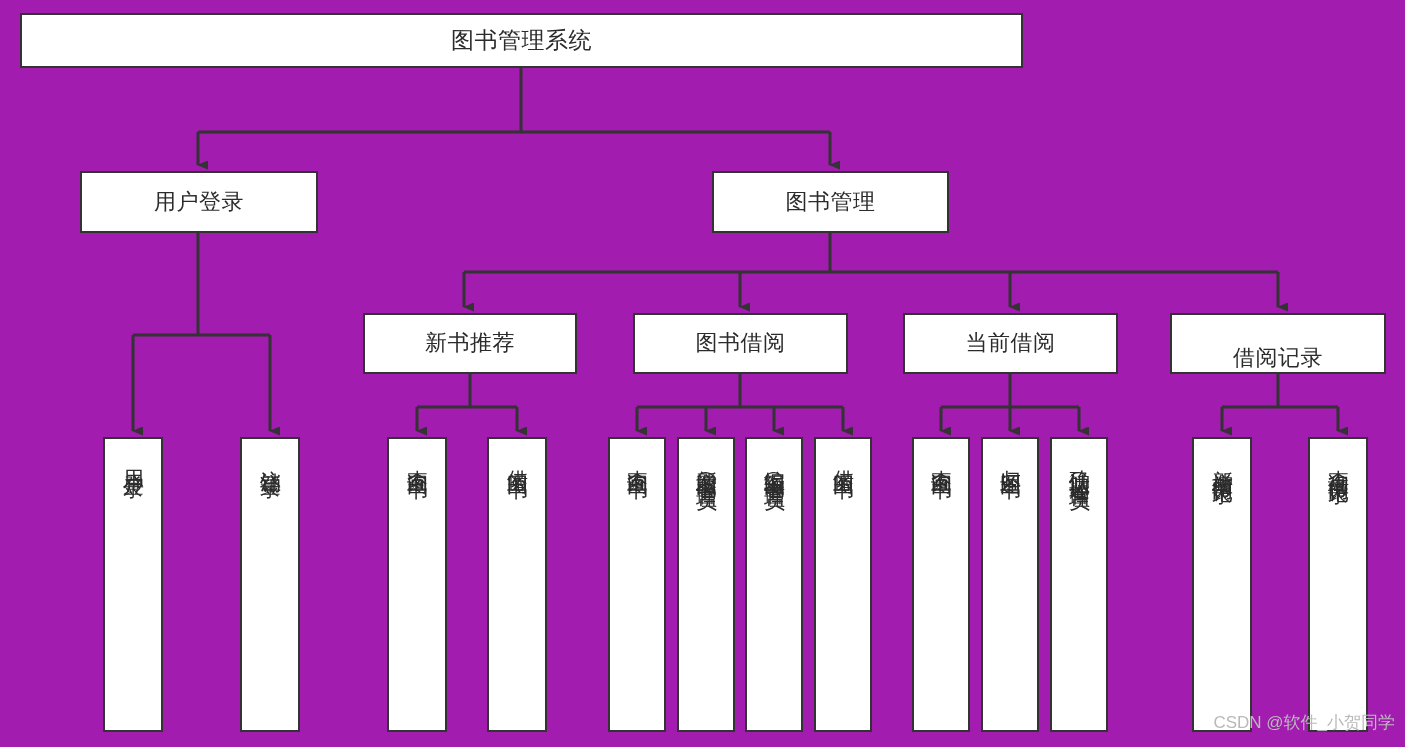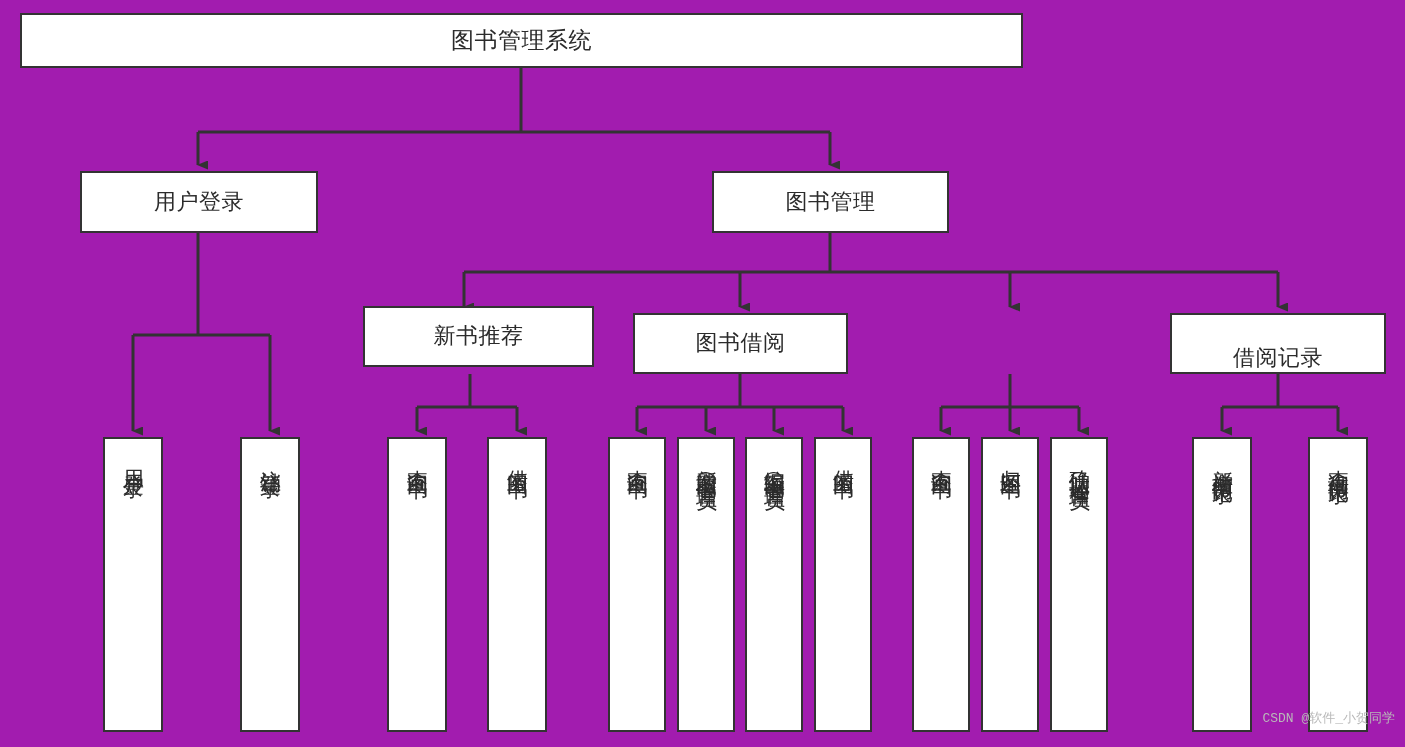--- a/index.html
+++ b/index.html
@@ -60,24 +60,24 @@
     writing-mode: vertical-rl;
     text-orientation: upright;
     font-size: 21px;
     line-height: 1.0;
     letter-spacing: 3px;
     white-space: nowrap;
   }
   #watermark {
     position: absolute;
     right: 10px;
-    bottom: 20px;
-    font-size: 13px;
+    bottom: 13px;
+    font-size: 17px;
     color: #b9b9b9;
-    font-family: Liberation Mono, monospace;
+    font-family: Liberation Sans, sans-serif;
     white-space: nowrap;
     user-select: none;
   }
 </style>
 </head>
 <body>
 
 <div id="diagram-root">
 
   <svg id="edge-layer" width="1405" height="747" viewBox="0 0 1405 747">
@@ -135,26 +135,29 @@
     <span class="node-label">图书管理系统</span>
   </div>
 
   <div class="node horiz" style="left:80px; top:171px; width:238px; height:62px;">
     <span class="node-label">用户登录</span>
   </div>
   <div class="node horiz" style="left:712px; top:171px; width:237px; height:62px;justify-content:center;">
     <span class="node-label">图书管理</span>
   </div>
 
-  <div class="node horiz" style="left:363px; top:306px; width:231px; height:61px;">
+  <div class="node horiz" style="left:363px; top:313px; width:214px; height:61px;">
     <span class="node-label">新书推荐</span>
   </div>
   <div class="node horiz" style="left:633px; top:313px; width:215px; height:61px;">
     <span class="node-label">图书借阅</span>
   </div>
+  <div class="node horiz" style="left:903px; top:313px; width:215px; height:61px;">
+    <span class="node-label">当前借阅</span>
+  </div>
   <div class="node horiz" style="left:1170px; top:313px; width:216px; height:61px;align-items:flex-end;">
     <span class="node-label">借阅记录</span>
   </div>
 
   <div class="node vert" style="left:103px; top:437px; width:60px; height:295px;">
     <span class="node-label">用户登录</span>
   </div>
   <div class="node vert" style="left:240px; top:437px; width:60px; height:295px;">
     <span class="node-label">注销登录</span>
   </div>

